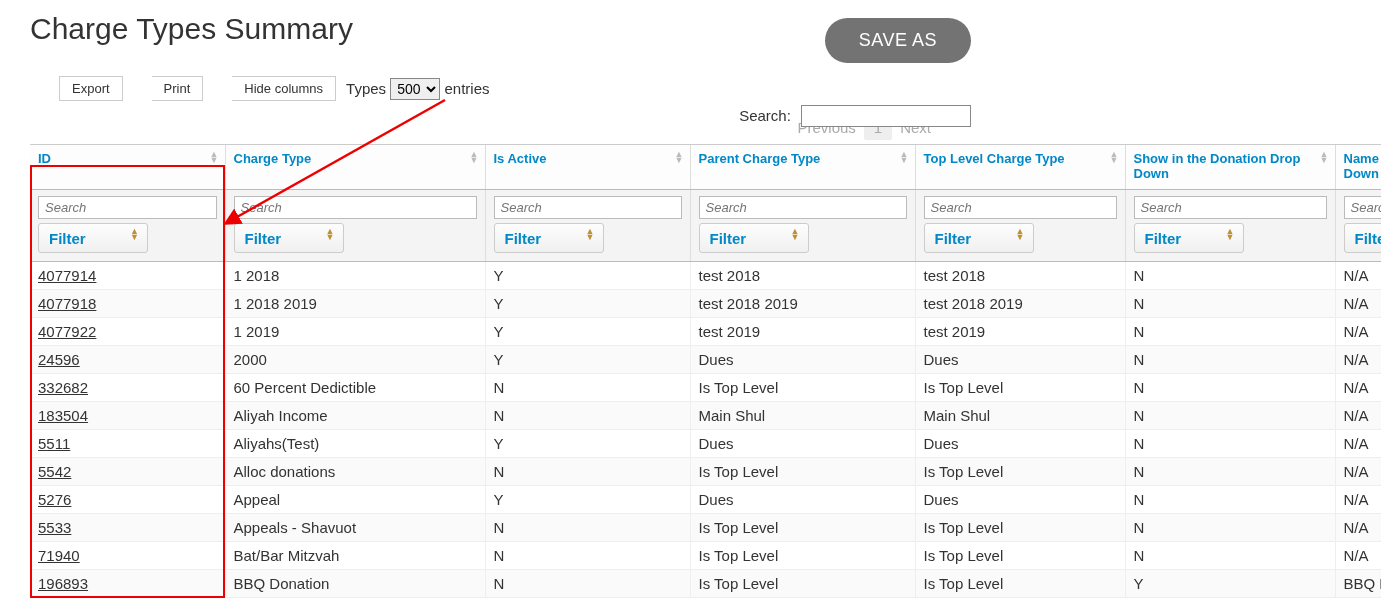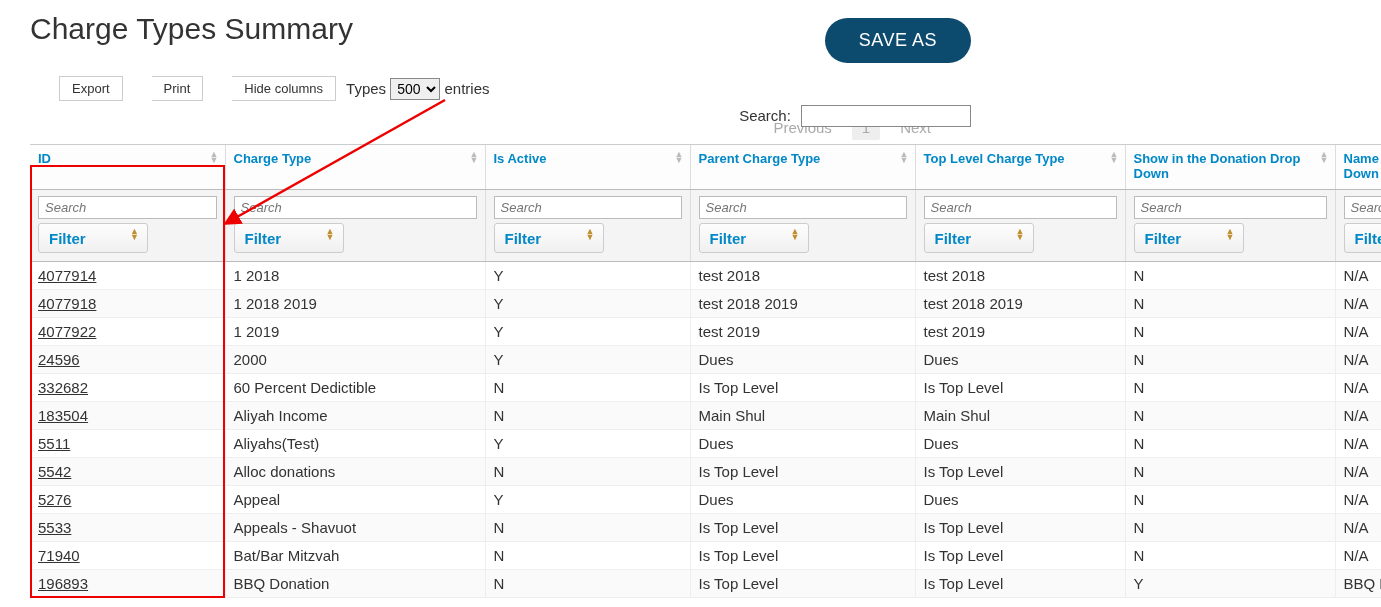--- a/index.html
+++ b/index.html
@@ -9,21 +9,21 @@
     color: #333;
     background: #fff;
     width: 1381px;
   }
   .content { padding: 10px 30px 0 30px; position: relative; }
   .page-title {
     font-size: 30px; font-weight: 400; color: #333; margin: 2px 0 20px 0;
   }
   .save-as {
     position: absolute; top: 18px; right: 410px;
-    background: #0c4a6e; color: #fff; border: none; border-radius: 25px;
+    background: #737373; color: #fff; border: none; border-radius: 25px;
     padding: 12px 34px; font-size: 18px; font-weight: 500; cursor: pointer;
     letter-spacing: 0.5px;
   }
   .toolbar-row { display: flex; align-items: center; margin-top: 30px; }
   .btn-group { display: inline-flex; }
   .tool-btn {
     border: 1px solid #ccc; background: #fff; color: #333;
     padding: 4px 12px; font-size: 13px; cursor: pointer; margin-left: 29px;
   }
   .tool-btn + .tool-btn { border-left: none; }
@@ -33,21 +33,21 @@
   }
   .search-wrap {
     position: absolute; right: 410px; top: 105px; font-size: 15px; color: #333;
   }
   .search-wrap input {
     border: 1px solid #888; height: 22px; width: 170px; margin-left: 6px;
     font-size: 14px; padding: 2px 4px;
   }
   .info-row { margin-top: 14px; display: flex; align-items: center; }
   .info-text { font-size: 15px; color: #333; }
-  .pager { margin-left: auto; display: flex; align-items: center; gap: 20px;
+  .pager { margin-left: auto; display: flex; align-items: center; gap: 8px;
            padding-right: 420px; }
   .pager span { color: #aaa; font-size: 15px; }
   .pager .cur { background: #eee; padding: 4px 10px; border-radius: 2px; }
 
   .table-wrap {
     margin-top: 4px;
     overflow-x: hidden; 
     width: 1351px;
     border-top: 1px solid #ccc;
   }

